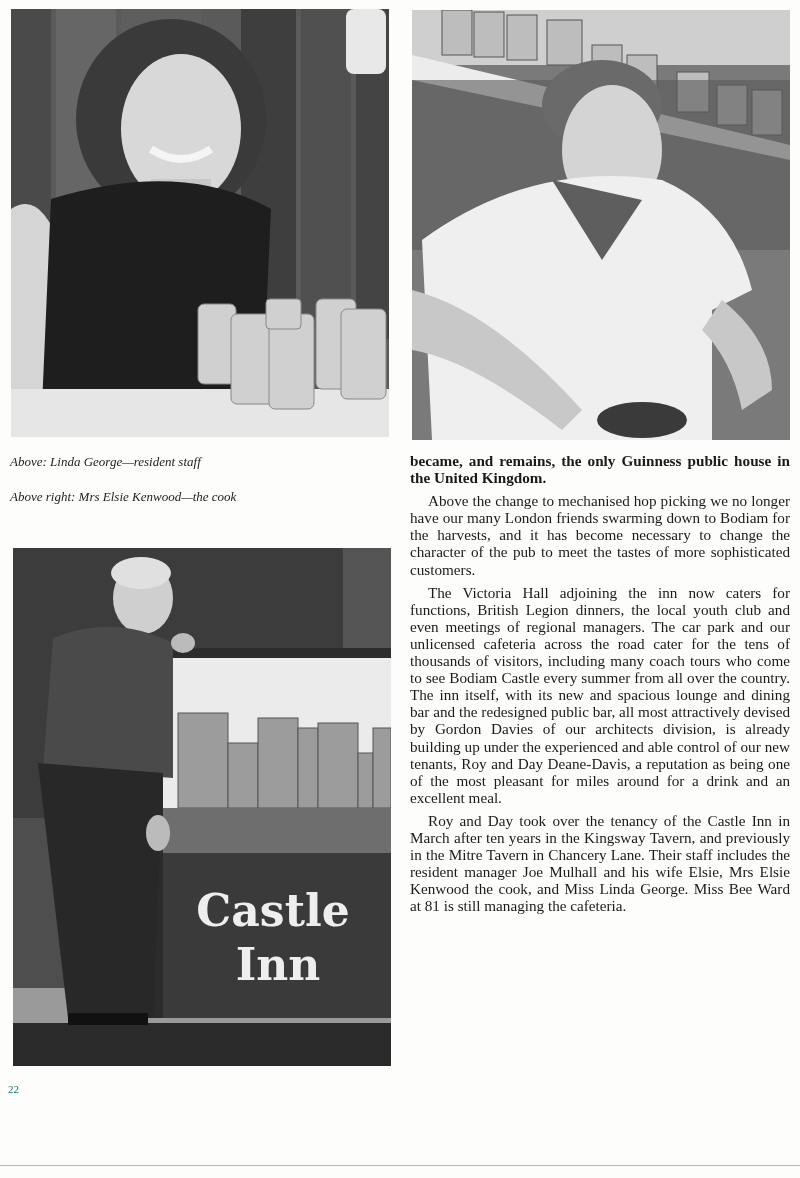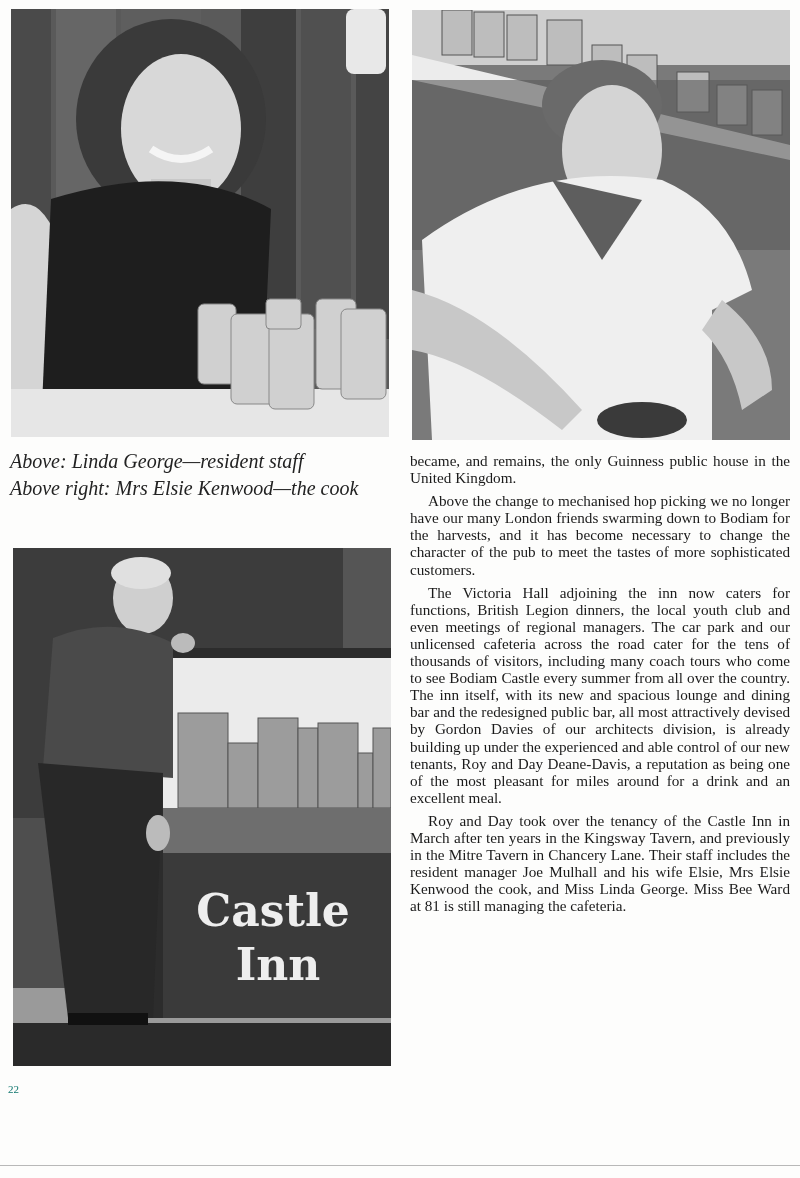--- a/index.html
+++ b/index.html
@@ -13,31 +13,31 @@
     position: absolute; overflow: hidden;
     filter: grayscale(1);
   }
   .photo svg { display: block; width: 100%; height: 100%; }
   #photo-linda { left: 11px; top: 9px; width: 378px; height: 428px; }
   #photo-elsie { left: 412px; top: 10px; width: 378px; height: 430px; }
   #photo-joe   { left: 13px; top: 548px; width: 378px; height: 518px; }
 
   .captions {
     position: absolute; left: 10px; top: 452px; width: 380px;
-    font-style: italic; font-size: 20px; line-height: 19px; color: #222;
+    font-style: italic; font-size: 13px; line-height: 19px; color: #222;
   }
   .captions p { margin: 0; text-align: justify; }
-  .captions p + p { margin-top: 8px; }
+  .captions p + p { margin-top: 16px; }
 
   .article {
     position: absolute; left: 410px; top: 452px; width: 380px;
     font-size: 15.2px; line-height: 17.1px; color: #1a1a1a;
   }
   .article p { margin: 0 0 6px 0; text-align: justify; text-indent: 18px; }
-  .article p.cont { text-indent: 0; }
+  .article p.cont { text-indent: 0; font-weight: bold; }
 
   .page-number {
     position: absolute; left: 8px; top: 1083px; font-size: 11px; color: #0f766e;
   }
   .bottom-rule {
     position: absolute; left: 0; top: 1165px; width: 800px; height: 1px; background: #b8b8b8;
   }
   .sign-text {
     font-family: "DejaVu Serif", serif; font-weight: bold; fill: #eeeeea;
   }

